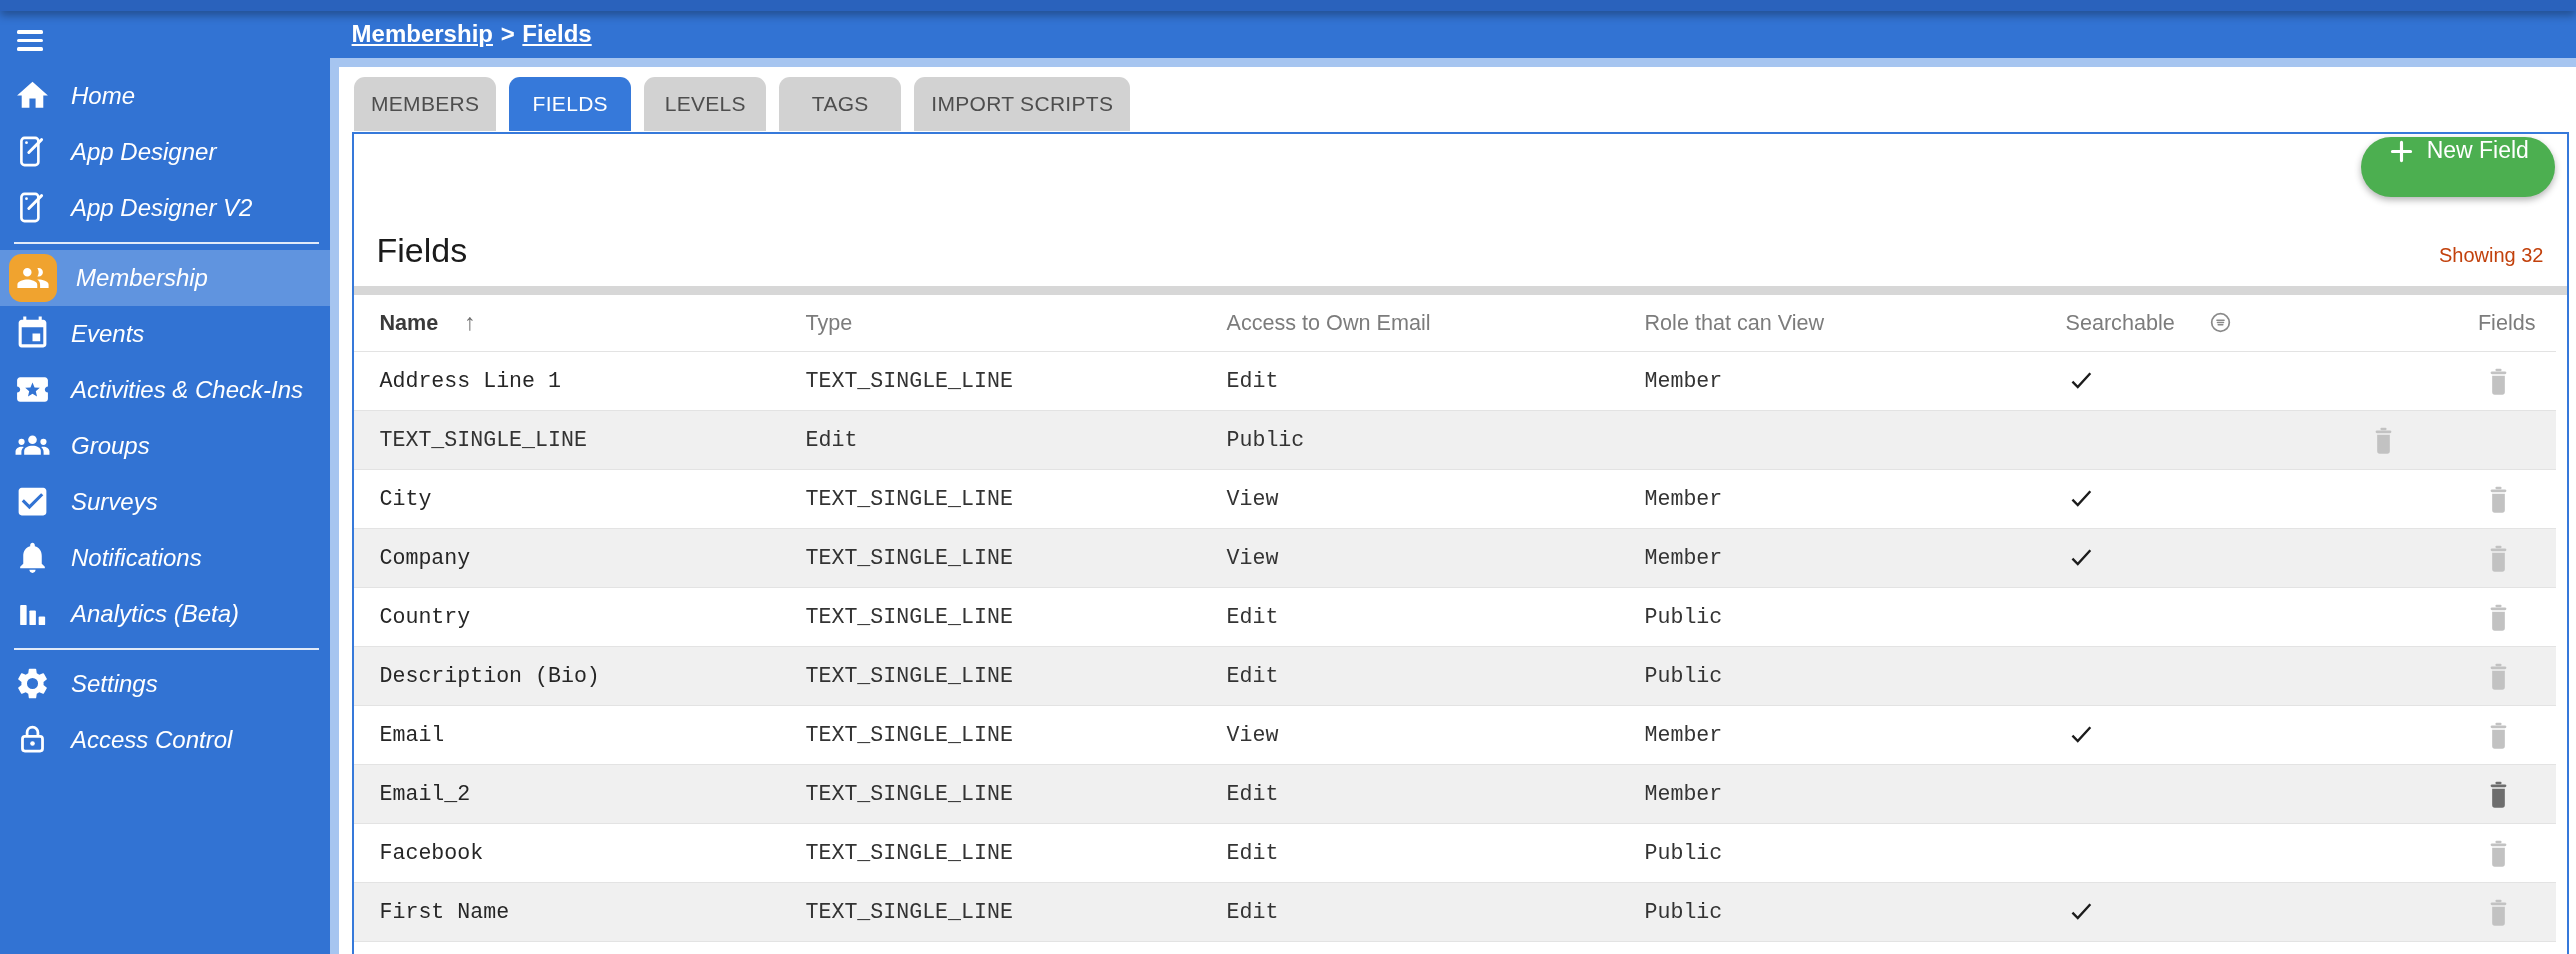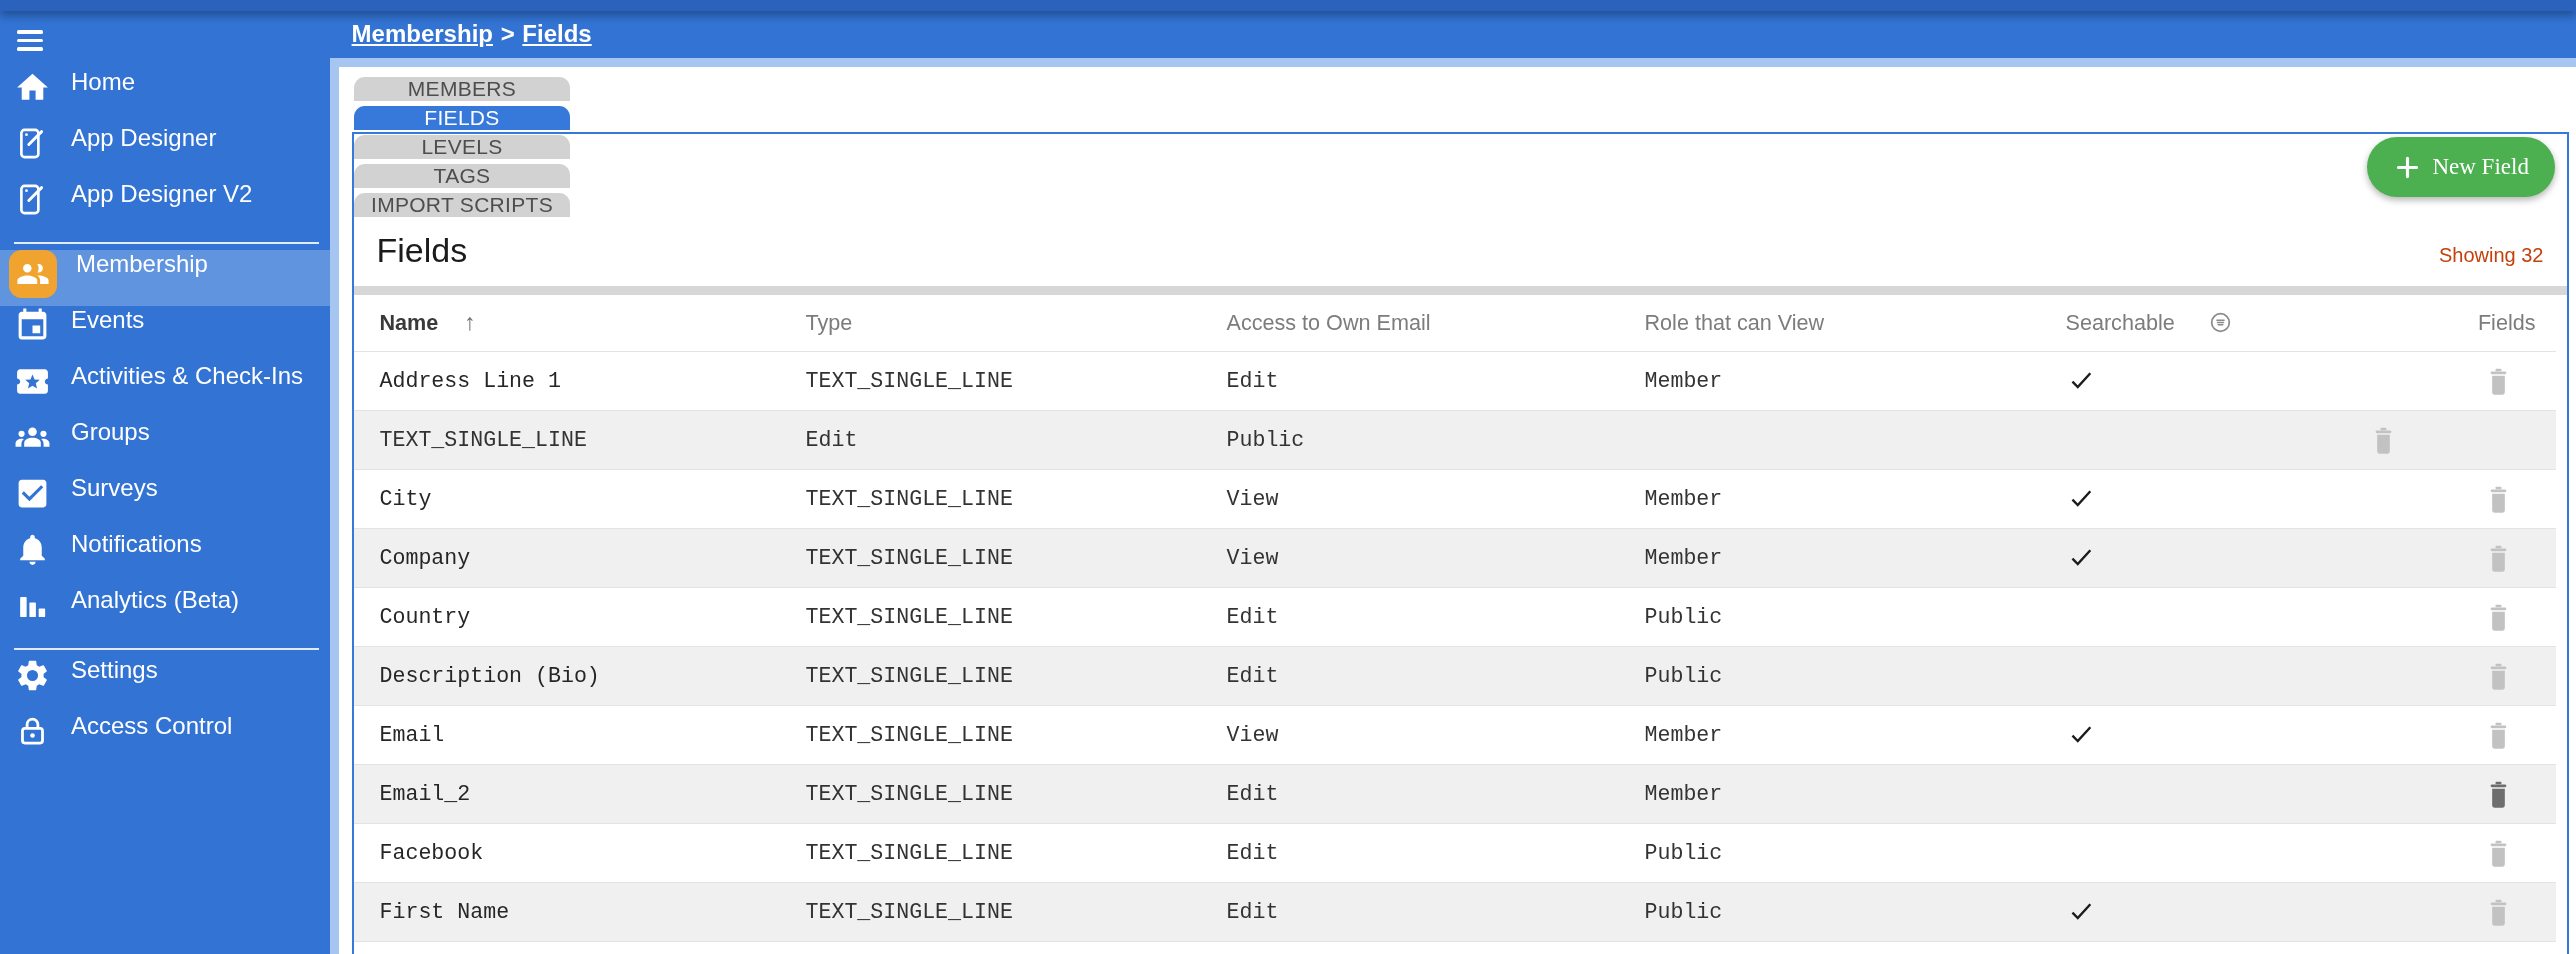--- a/index.html
+++ b/index.html
@@ -8,54 +8,54 @@
 
   
   .topstrip { position:absolute; left:0; top:0; width:2576px; height:10.8px; background:#2A62BC;
               box-shadow:0 3.9px 9.3px rgba(0,0,0,.35); z-index:30; }
 
   
   .sidebar { position:absolute; left:0; top:10.8px; width:330px; height:943px; background:#3273D3; z-index:10; }
   .hamburger { margin:19.3px 0 0 17px; width:26px; cursor:pointer; }
   .hamburger span { display:block; width:26px; height:3.9px; background:#fff; border-radius:1.5px; margin-bottom:4.6px; }
   .nav { margin-top:17px; }
-  .nav-item { display:flex; align-items:flex-start; height:56px; color:#fff; cursor:pointer; }
+  .nav-item { display:flex; align-items:center; height:56px; color:#fff; cursor:pointer;font-style:italic; }
   .nav-item.selected { background:#6094DF; }
   .nav-icon { width:40px; height:40px; margin-left:12.4px; display:flex; align-items:center; justify-content:center; flex:0 0 auto; }
   .nav-icon svg { width:37px; height:37px; }
   .nav-icon.boxed { width:48px; height:48px; margin-left:9.3px; border-radius:12.4px; }
   .nav-icon.boxed svg { width:34px; height:34px; }
   .nav-label { margin-left:18.6px; font-size:24px; white-space:nowrap; }
   .nav-divider { height:1.5px; background:rgba(255,255,255,.85); margin:6.2px 10.8px 6.2px 14px; }
 
   
   .appbar { position:absolute; left:330px; top:10.8px; width:2246px; height:47px; background:#3273D3;
             display:flex; align-items:center; z-index:5; }
   .breadcrumb { margin-left:21.6px; color:#fff; font-size:24px; font-weight:bold; }
   .breadcrumb a { color:#fff; text-decoration:underline; cursor:pointer; }
   .crumb-sep { margin:0 7.7px; text-decoration:none; }
 
   
   .content { position:absolute; left:330px; top:58px; width:2246px; height:896px; background:#A6C5F0; }
   .panel { position:absolute; left:8.5px; top:8.5px; right:0; bottom:0; background:#fff; }
 
   
-  .tabs { position:absolute; left:15.5px; top:10.8px; height:54px; display:flex; gap:5px; z-index:2;flex-direction:column; }
+  .tabs { position:absolute; left:15.5px; top:10.8px; height:54px; display:flex; gap:13px; z-index:2; }
   .tab { min-width:122px; padding:0 17px; background:#D2D2D2; color:#4E4E4E; font-size:21px; font-weight:500;
          letter-spacing:0.3px; display:flex; align-items:center; justify-content:center;
          border-radius:10.8px 10.8px 0 0; cursor:pointer; white-space:nowrap; }
   .tab.active { background:#3679DA; color:#fff; }
 
   
   .card { position:absolute; left:13px; top:65px; width:2217px; height:866px;
           border:2.3px solid #3679DA; background:#fff; overflow:hidden; }
   .card-head { position:relative; height:152px; }
   .newfield { position:absolute; top:3.9px; right:11.6px; height:60px; border:none; border-radius:31px;
-              background:#4CAF50; color:#fff; display:flex; align-items:center; gap:10.8px; padding:0 26px;
-              font-family:Liberation Serif, serif; font-size:23px; font-weight:500;
+              background:#4CAF50; color:#fff; display:flex; gap:10.8px; padding:0 26px;
+              font-family:Liberation Sans, sans-serif; font-size:23px; font-weight:500;
               box-shadow:0 3.1px 7.7px rgba(0,0,0,.3); cursor:pointer; }
   .newfield svg { width:29px; height:29px; }
   .title-row { position:absolute; left:23px; right:23px; bottom:15.5px; display:flex;
                justify-content:space-between; align-items:baseline; }
   .page-title { font-size:34px; font-weight:400; color:#1B1B1B; }
   .showing { font-size:20px; color:#c2410c; }
 
   .scrollstrip { height:9.3px; background:#D7D7D7; }
 
   .grid { display:grid; grid-template-columns:426px 421px 418px 421px 375px minmax(0,1fr);

